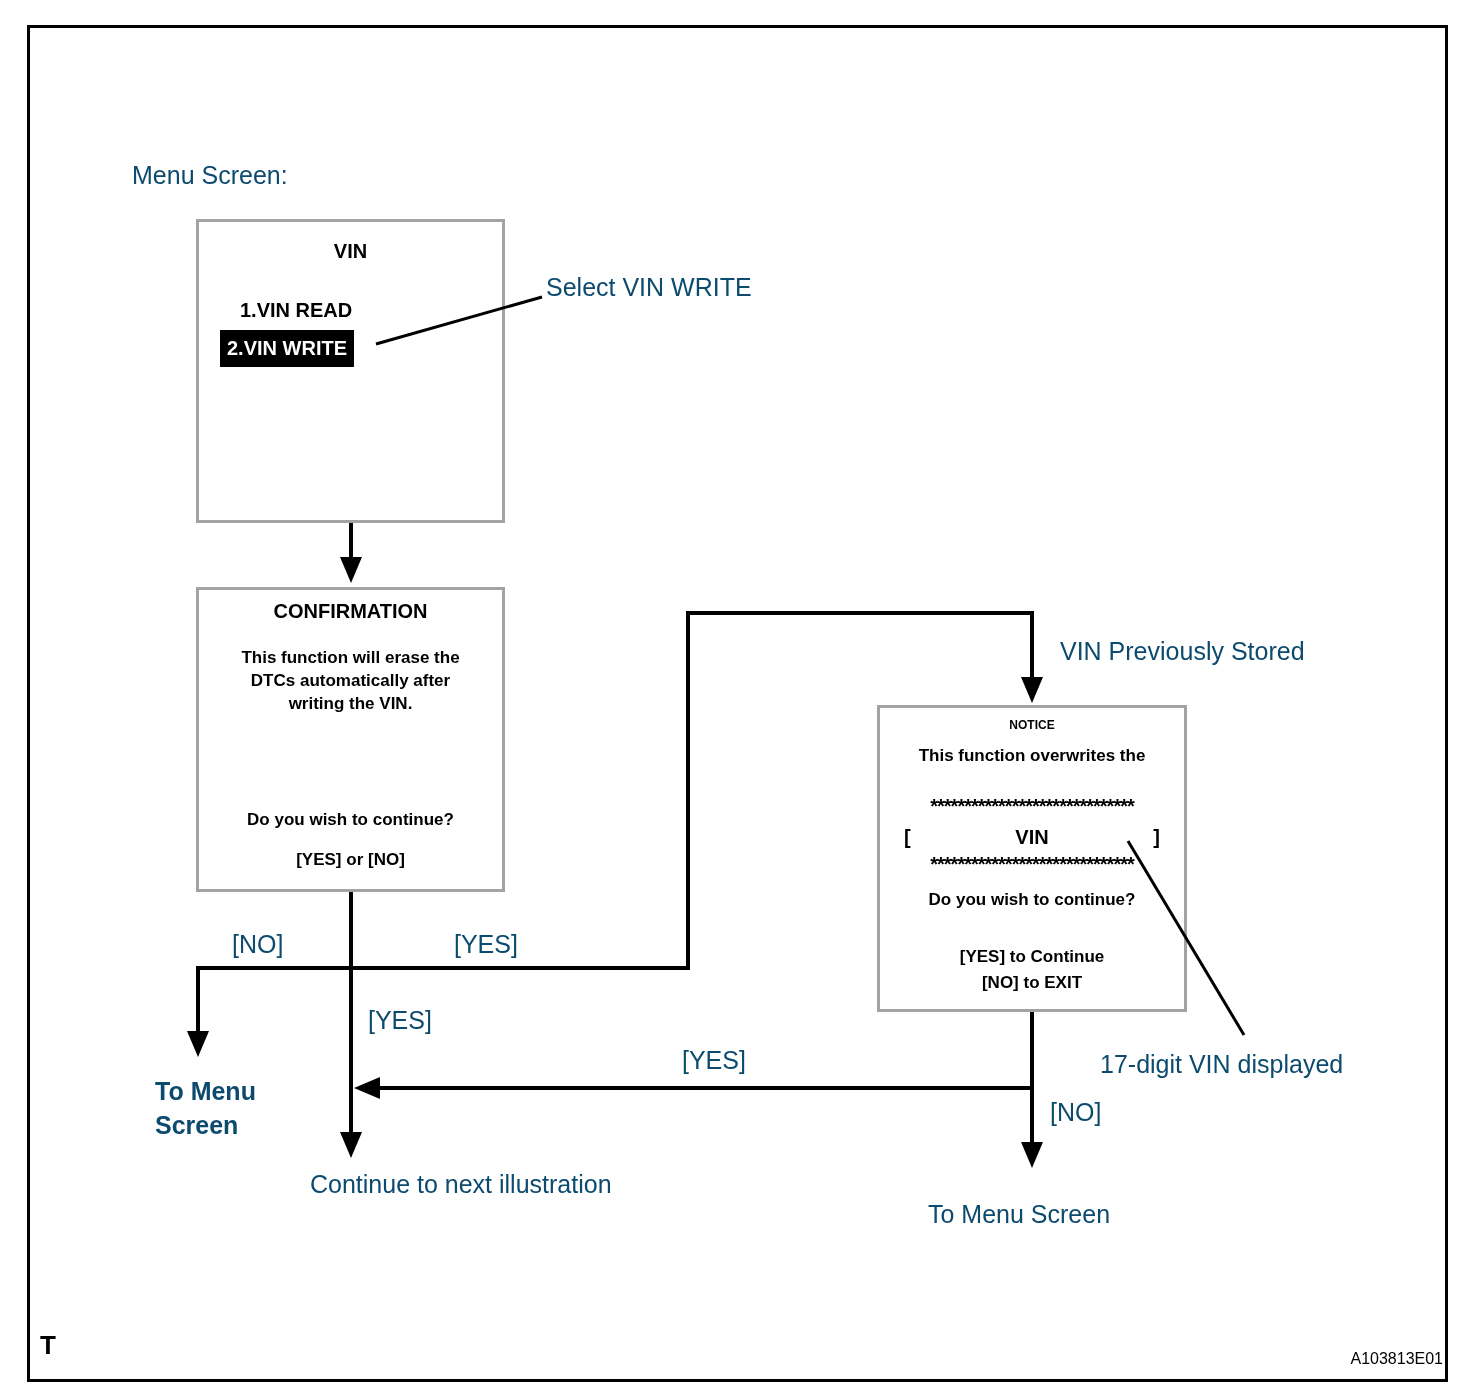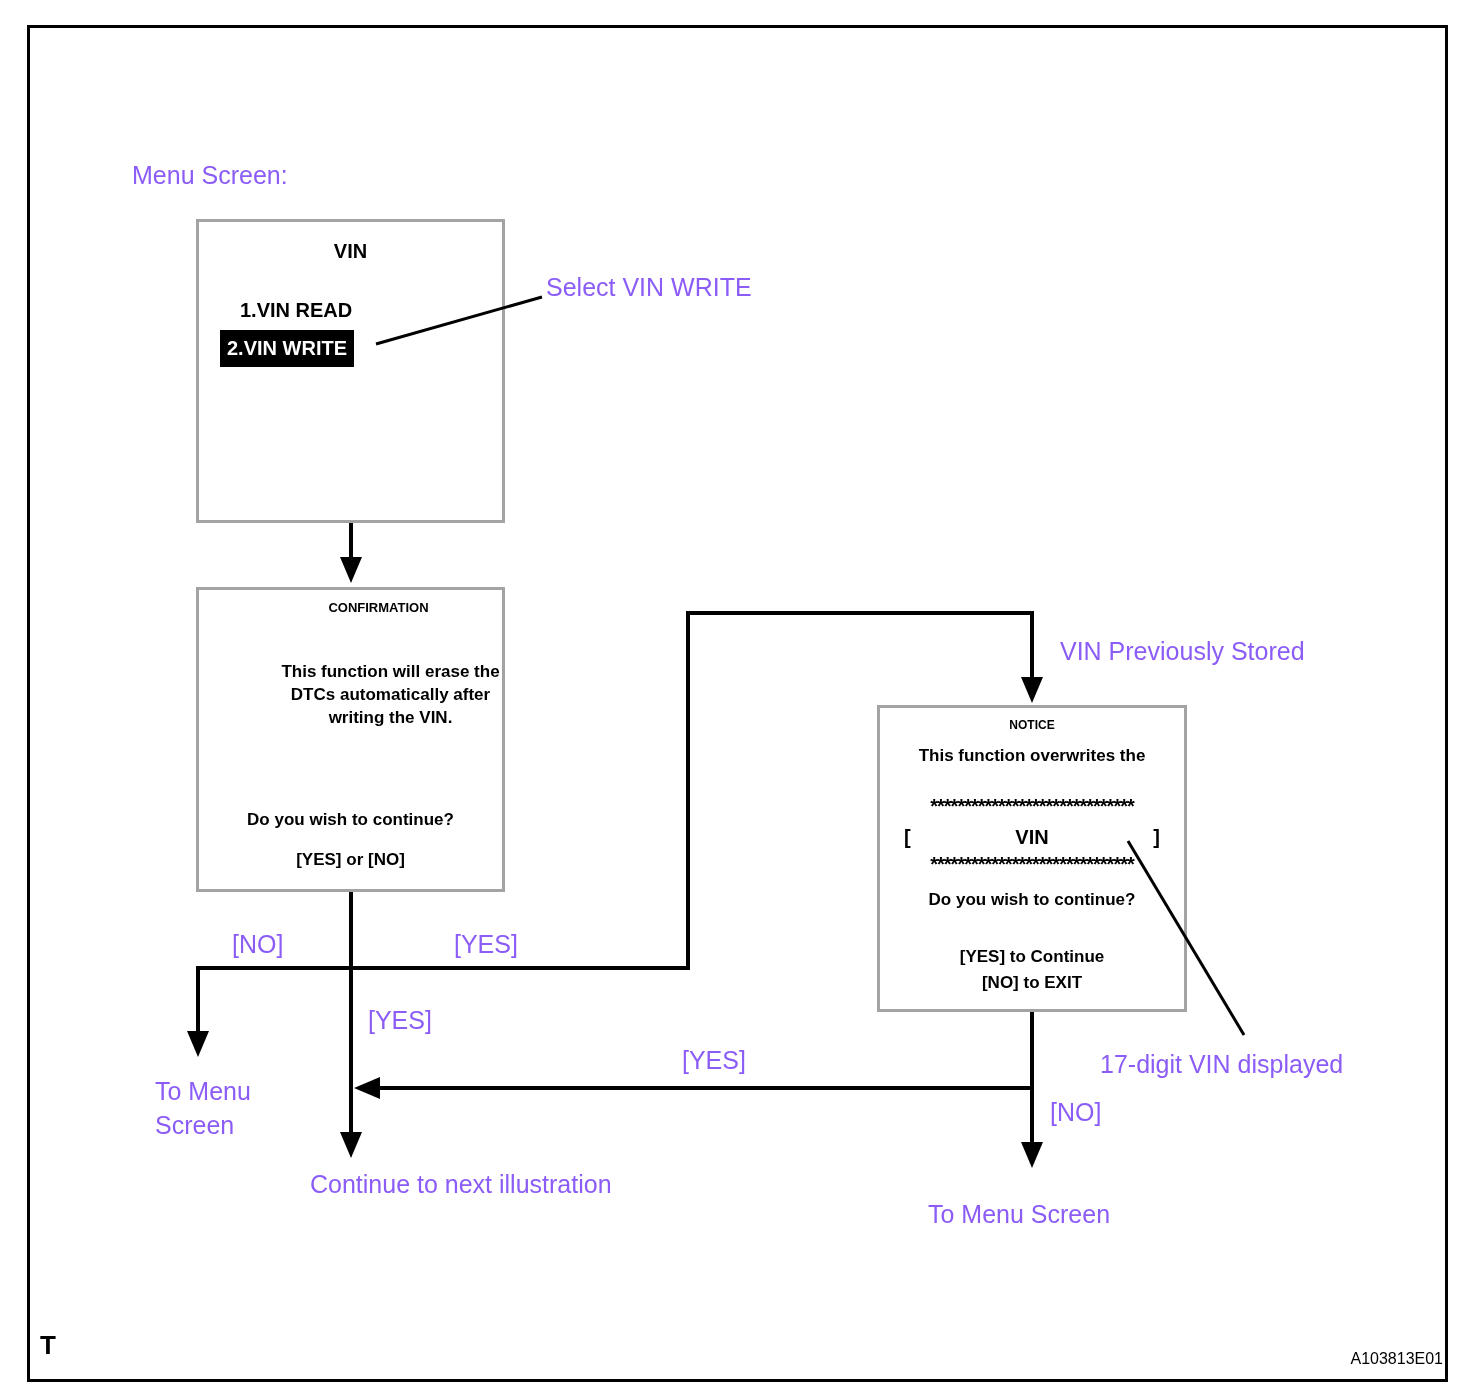--- a/index.html
+++ b/index.html
@@ -1,22 +1,22 @@
 <!DOCTYPE html>
 <html><head>
 <meta charset="utf-8">
 <style>
   html,body{margin:0;padding:0;background:#fff;}
   .canvas{
     position:relative;width:1472px;height:1394px;background:#ffffff;
     font-family:"Liberation Sans",sans-serif;color:#000;overflow:hidden;
   }
   .frame{position:absolute;left:27px;top:25px;width:1415px;height:1351px;border:3px solid #000;}
-  .label{position:absolute;font-size:25px;line-height:29px;white-space:nowrap;color:#8b5cf6;}
-  .label-2line span{display:block;line-height:34px;}
+  .label{position:absolute;font-size:25px;line-height:29px;white-space:nowrap;color:#0c4a6e;}
+  .label-2line span{display:block;line-height:34px;font-weight:bold;}
   .screen-box{position:absolute;border:3px solid #a3a3a3;background:#fff;}
   .screen-title{position:absolute;left:0;width:100%;text-align:center;font-weight:bold;white-space:nowrap;}
   .screen-text{position:absolute;left:0;width:100%;text-align:center;font-weight:bold;font-size:17px;line-height:23px;white-space:nowrap;}
   .vline,.hline{position:absolute;background:#000;}
   .arrow-down{position:absolute;width:0;height:0;border-left:11px solid transparent;border-right:11px solid transparent;border-top:26px solid #000;}
   .arrow-left{position:absolute;width:0;height:0;border-top:11px solid transparent;border-bottom:11px solid transparent;border-right:26px solid #000;}
   .menu-item{position:absolute;font-weight:bold;font-size:20px;white-space:nowrap;}
   .menu-highlight{position:absolute;background:#000;color:#fff;display:flex;align-items:center;justify-content:center;font-weight:bold;font-size:20px;white-space:nowrap;}
   .asterisk-row{position:absolute;left:0;width:100%;text-align:center;font-weight:bold;font-size:20px;letter-spacing:-1px;line-height:20px;white-space:nowrap;}
   .vin-field{position:absolute;left:0;width:100%;box-sizing:border-box;padding:0 24px;display:flex;justify-content:space-between;font-weight:bold;font-size:20px;line-height:26px;}
@@ -38,22 +38,22 @@
     <div class="menu-item" style="left:29px;top:77px;margin-left:12px;">1.VIN READ</div>
     <div class="menu-highlight" style="left:21px;top:108px;width:134px;height:37px;">2.VIN WRITE</div>
   </div>
 
   <div class="label" style="left:546px;top:273px;">Select VIN WRITE</div>
 
   <div class="vline" style="left:349px;top:523px;width:4px;height:38px;"></div>
   <div class="arrow-down" style="left:340px;top:557px;"></div>
 
   <div class="screen-box" style="left:196px;top:587px;width:303px;height:299px;">
-    <div class="screen-title" style="top:10px;font-size:13px;margin-left:28px;">CONFIRMATION</div>
-    <div class="screen-text" style="top:70px;padding-left:40px;">
+    <div class="screen-title" style="top:10px;font-size:20px;">CONFIRMATION</div>
+    <div class="screen-text" style="top:56px;">
       <span style="display:block;">This function will erase the</span>
       <span style="display:block;">DTCs automatically after</span>
       <span style="display:block;">writing the VIN.</span>
     </div>
     <div class="screen-text" style="top:218px;">Do you wish to continue?</div>
     <div class="screen-text" style="top:258px;">[YES] or [NO]</div>
   </div>
 
   <div class="vline" style="left:349px;top:892px;width:4px;height:240px;"></div>
   <div class="arrow-down" style="left:340px;top:1132px;"></div>

